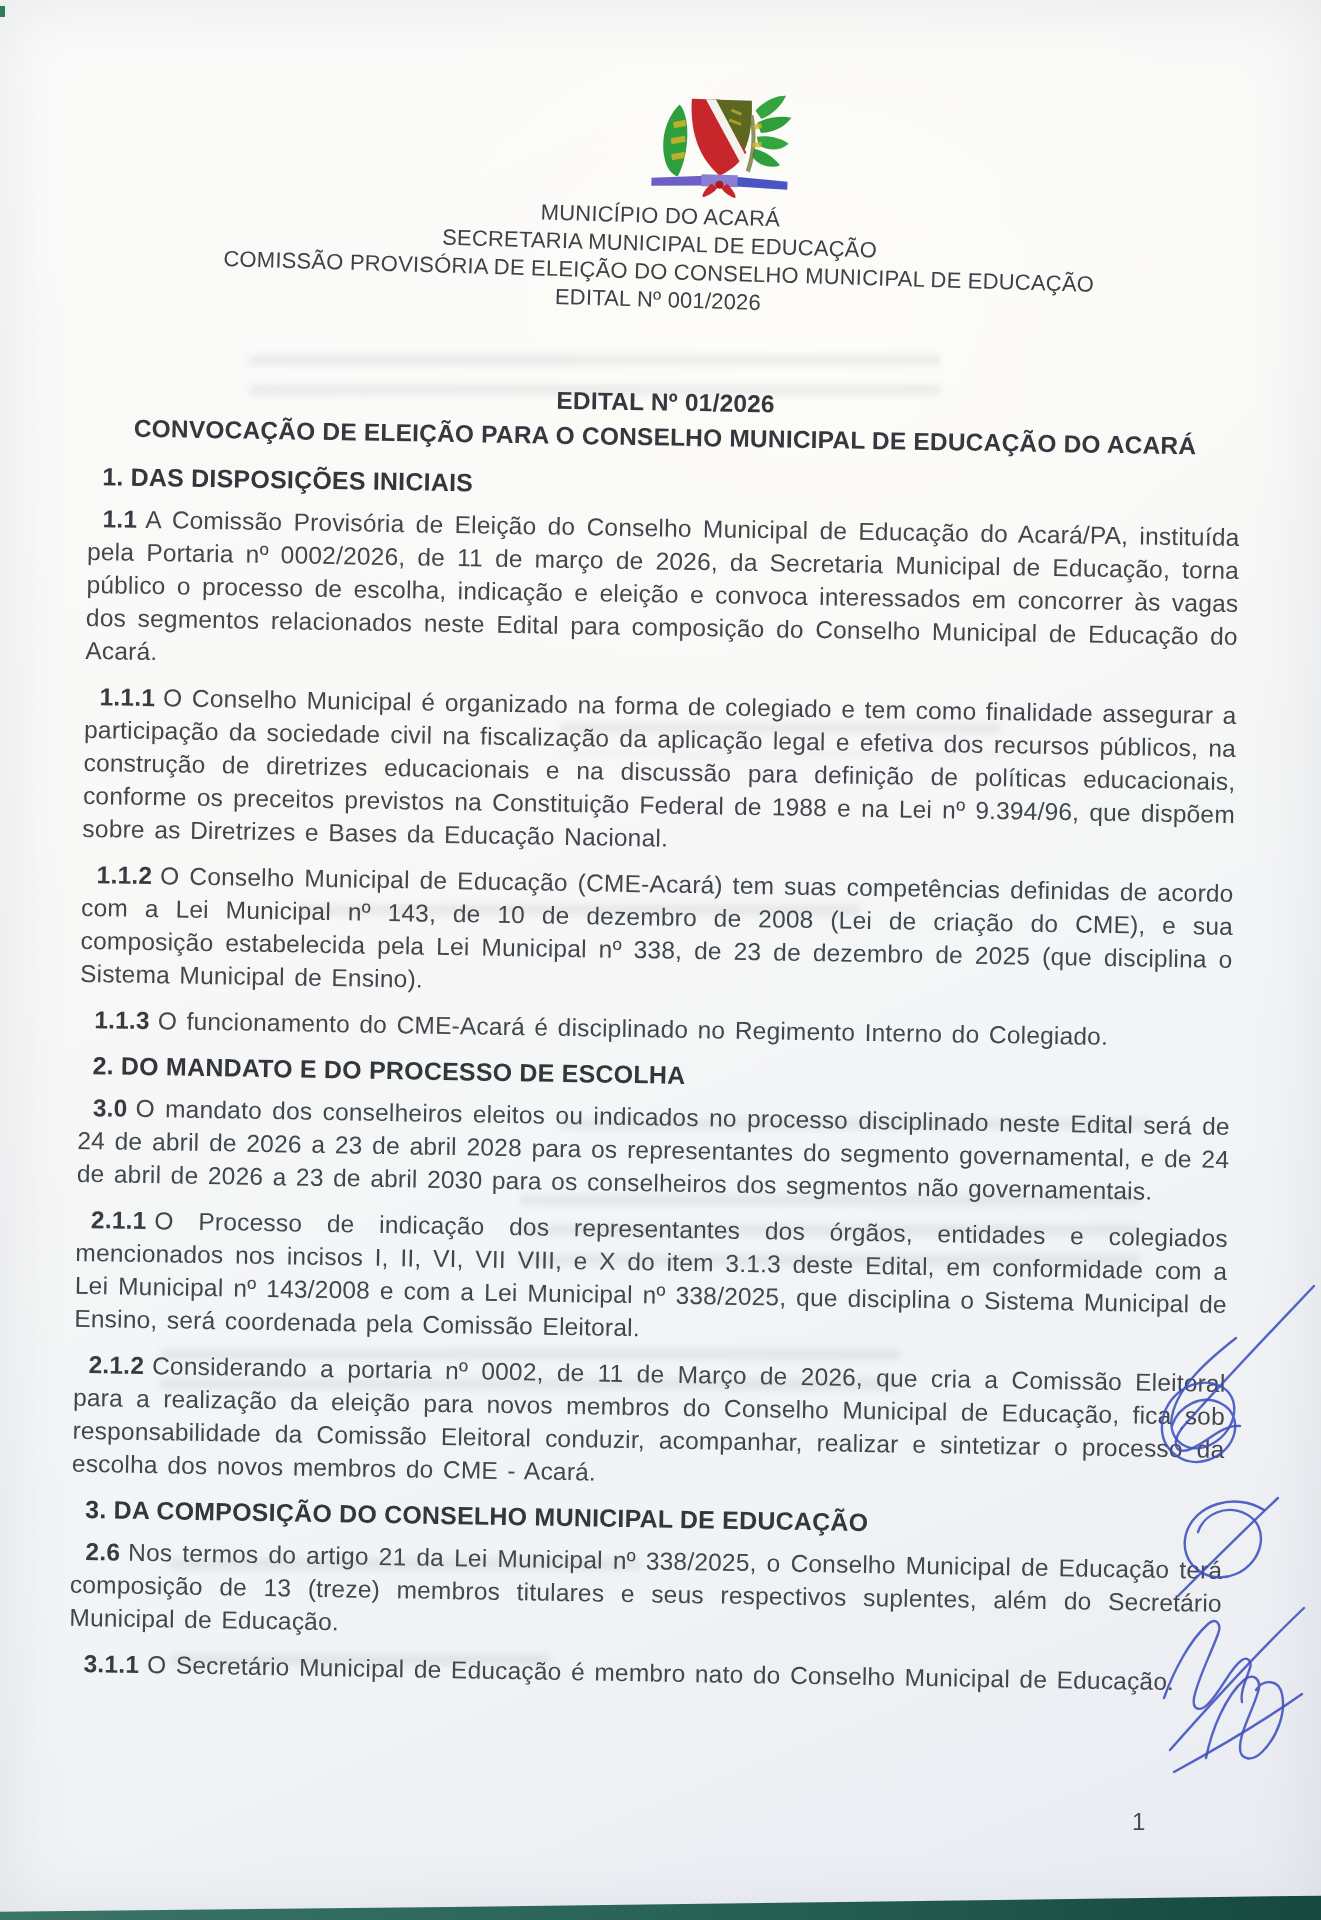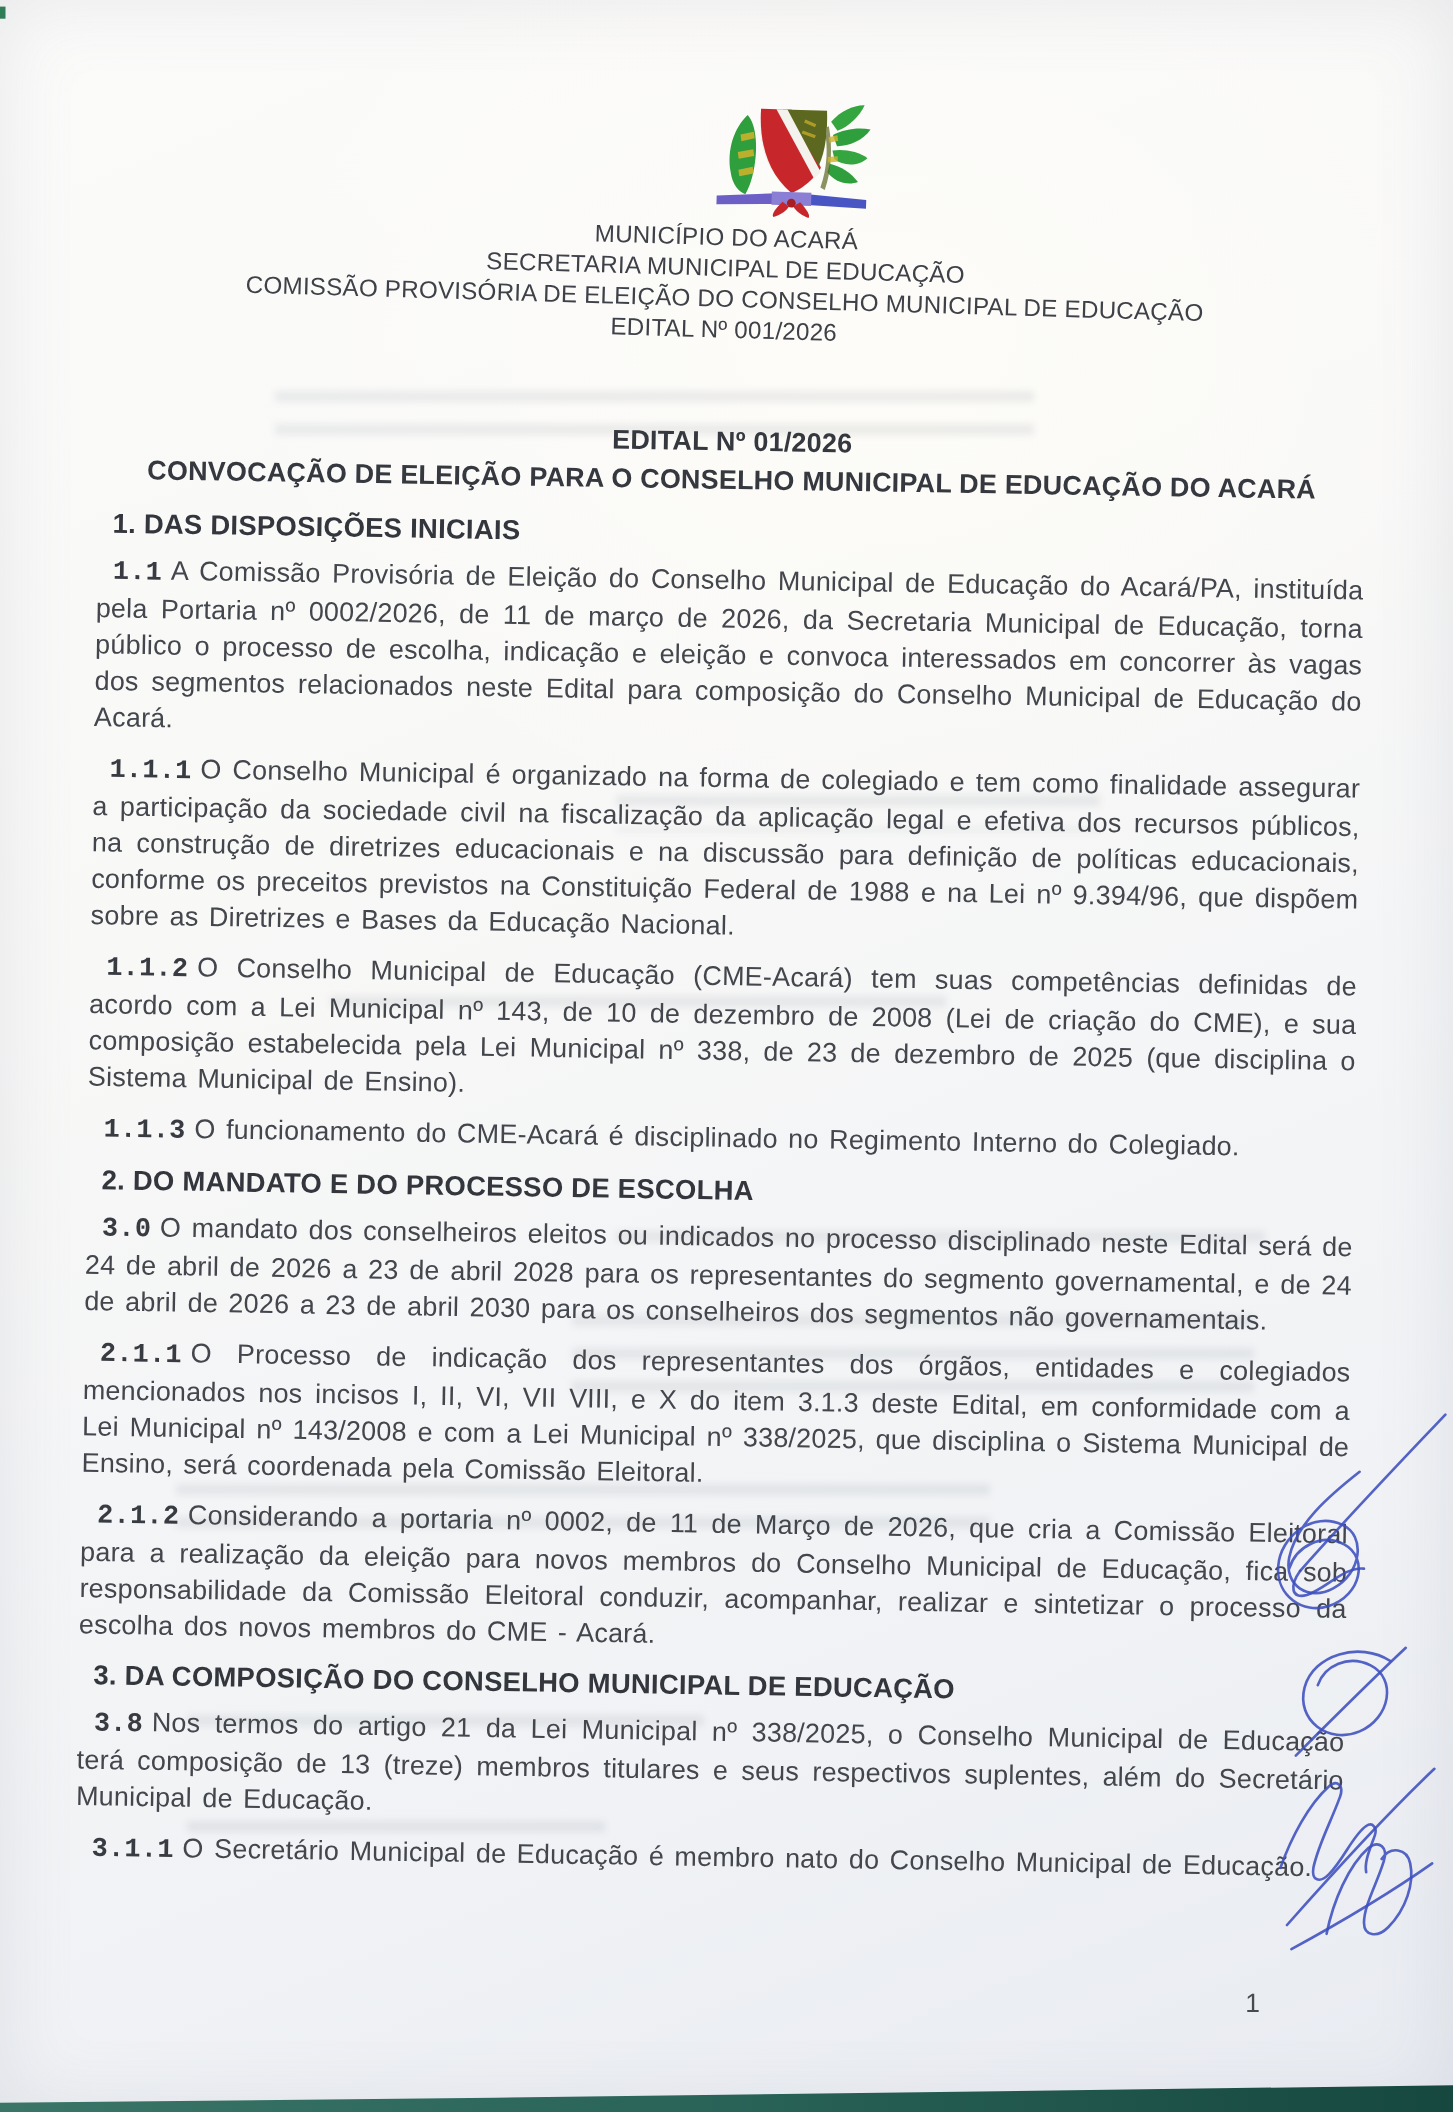--- a/index.html
+++ b/index.html
@@ -33,21 +33,21 @@
   }
   .doc-title .t2{display:block;margin-top:2px;}
   h2{
     font-size:25px;line-height:33px;font-weight:bold;color:#33363c;
     margin:10px 0 9px;padding-left:14px;letter-spacing:.2px;
   }
   .para{
     font-size:24.5px;line-height:33px;text-align:justify;margin:0 0 13px;
     text-indent:15px;color:#43464c;word-spacing:2.5px;letter-spacing:.2px;
   }
-  .pnum{font-weight:bold;color:#383b41;margin-right:8px;font-family:Liberation Mono, monospace;}
+  .pnum{font-weight:bold;color:#383b41;margin-right:8px;}
 
   
   .smudge{
     position:absolute;filter:blur(3.5px);opacity:.10;pointer-events:none;
     background:repeating-linear-gradient(to bottom,transparent 0 7px,#59626f 7px 17px,transparent 17px 30px);
   }
 
   
   .sigs{position:absolute;left:1086px;top:1278px;width:235px;height:525px;}
   .sigs path{fill:none;stroke:#3d4fbe;stroke-width:2.4;stroke-linecap:round;opacity:.88;}
@@ -122,21 +122,21 @@
     <p class="para"><b class="pnum">1.1.1</b><span>O Conselho Municipal é organizado na forma de colegiado e tem como finalidade assegurar a participação da sociedade civil na fiscalização da aplicação legal e efetiva dos recursos públicos, na construção de diretrizes educacionais e na discussão para definição de políticas educacionais, conforme os preceitos previstos na Constituição Federal de 1988 e na Lei nº 9.394/96, que dispõem sobre as Diretrizes e Bases da Educação Nacional.</span></p>
     <p class="para"><b class="pnum">1.1.2</b><span>O Conselho Municipal de Educação (CME-Acará) tem suas competências definidas de acordo com a Lei Municipal nº 143, de 10 de dezembro de 2008 (Lei de criação do CME), e sua composição estabelecida pela Lei Municipal nº 338, de 23 de dezembro de 2025 (que disciplina o Sistema Municipal de Ensino).</span></p>
     <p class="para"><b class="pnum">1.1.3</b><span>O funcionamento do CME-Acará é disciplinado no Regimento Interno do Colegiado.</span></p>
 
     <h2>2. DO MANDATO E DO PROCESSO DE ESCOLHA</h2>
     <p class="para"><b class="pnum">3.0</b><span>O mandato dos conselheiros eleitos ou indicados no processo disciplinado neste Edital será de 24 de abril de 2026 a 23 de abril 2028 para os representantes do segmento governamental, e de 24 de abril de 2026 a 23 de abril 2030 para os conselheiros dos segmentos não governamentais.</span></p>
     <p class="para"><b class="pnum">2.1.1</b><span>O Processo de indicação dos representantes dos órgãos, entidades e colegiados mencionados nos incisos I, II, VI, VII VIII, e X do item 3.1.3 deste Edital, em conformidade com a Lei Municipal nº 143/2008 e com a Lei Municipal nº 338/2025, que disciplina o Sistema Municipal de Ensino, será coordenada pela Comissão Eleitoral.</span></p>
     <p class="para"><b class="pnum">2.1.2</b><span>Considerando a portaria nº 0002, de 11 de Março de 2026, que cria a Comissão Eleitoral para a realização da eleição para novos membros do Conselho Municipal de Educação, fica sob responsabilidade da Comissão Eleitoral conduzir, acompanhar, realizar e sintetizar o processo da escolha dos novos membros do CME - Acará.</span></p>
 
     <h2>3. DA COMPOSIÇÃO DO CONSELHO MUNICIPAL DE EDUCAÇÃO</h2>
-    <p class="para"><b class="pnum">3.8</b><span>Nos termos do artigo 21 da Lei Municipal nº 338/2025, o Conselho Municipal de Educação terá composição de 13 (treze) membros titulares e seus respectivos suplentes, além do Secretário Municipal de Educação.</span></p>
+    <p class="para"><b class="pnum">2.6</b><span>Nos termos do artigo 21 da Lei Municipal nº 338/2025, o Conselho Municipal de Educação terá composição de 13 (treze) membros titulares e seus respectivos suplentes, além do Secretário Municipal de Educação.</span></p>
     <p class="para"><b class="pnum">3.1.1</b><span>O Secretário Municipal de Educação é membro nato do Conselho Municipal de Educação.</span></p>
   </div>
 
   <svg class="sigs" viewBox="0 0 235 525">
     <g>
       <path d="M228,8 C192,46 142,98 96,150"></path>
       <path d="M150,60 c-28,22 -58,48 -64,78 c-5,26 18,40 40,28 c26,-14 30,-48 8,-58 c-26,-12 -56,10 -58,38 c-2,26 22,44 46,36 c30,-10 36,-44 14,-56 c-20,-11 -44,2 -50,22"></path>
       <path d="M96,150 c-10,14 -8,26 6,22 c18,-6 34,-26 52,-24"></path>
     </g>
     <g>

